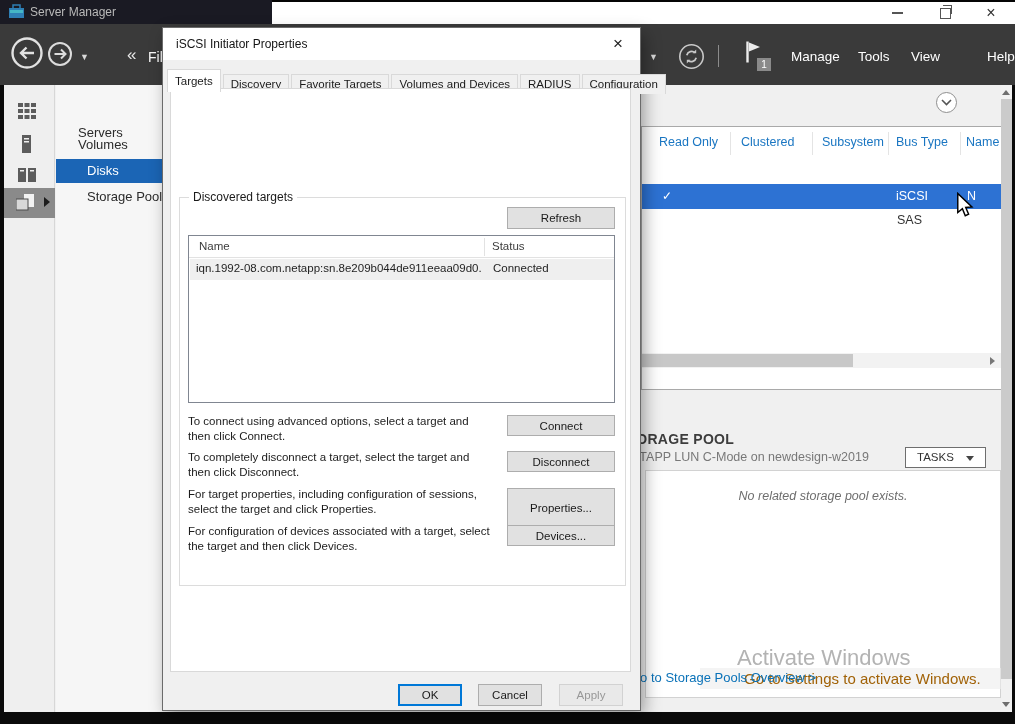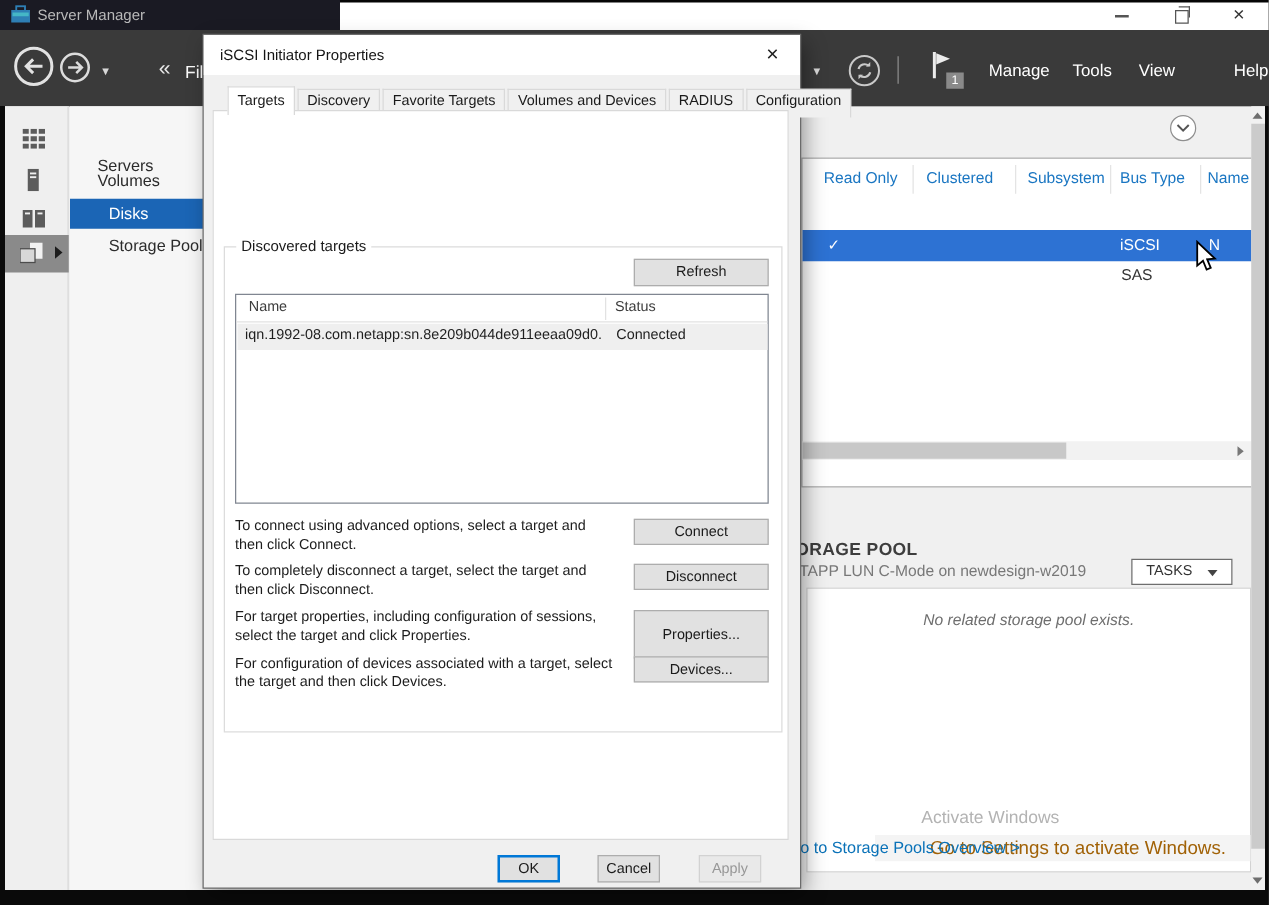--- a/index.html
+++ b/index.html
@@ -58,38 +58,38 @@
   .sp-sub{font-size:12.5px;color:#787878;white-space:nowrap}
   .tasks-btn{left:905px;top:447px;width:81px;height:21px;background:#fff;border:1px solid #6e6e6e;
              box-sizing:border-box;font-size:11.5px;color:#333}
   .tasks-btn span{position:absolute;left:11px;top:3px}
   .tri-d{position:absolute;width:0;height:0;border-top:5px solid #444;
          border-left:4px solid transparent;border-right:4px solid transparent}
   .sp-panel{left:645px;top:470px;width:356px;height:228px;background:#ffffff;border:1px solid #d2d2d2;box-sizing:border-box}
   .sp-msg{position:absolute;left:0;top:18px;width:100%;text-align:center;font-style:italic;
           font-size:12.5px;color:#6e6e6e}
   .sp-link{font-size:13px;color:#0a72b8;white-space:nowrap}
-  .wm1{font-size:14px;color:#b3b3b3;white-space:nowrap}
+  .wm1{font-size:22px;color:#b3b3b3;white-space:nowrap}
   .wm2{font-size:15px;color:#a16207;white-space:nowrap}
   .wm-band{left:700px;top:668px;width:312px;height:21px;background:#ececec;opacity:.6}
   
   .vscroll{left:1001px;top:85px;width:11px;height:627px;background:#f1f1f1}
   .vthumb{position:absolute;left:0;top:14px;width:11px;height:580px;background:#cbcbcb}
   .tri-u{position:absolute;width:0;height:0;border-bottom:5px solid #6e6e6e;
          border-left:4px solid transparent;border-right:4px solid transparent}
   .tri-dn{position:absolute;width:0;height:0;border-top:5px solid #6e6e6e;
           border-left:4px solid transparent;border-right:4px solid transparent}
   
   .dialog{left:163px;top:28px;width:477px;height:682px;background:#f0f0f0;z-index:10;
           box-shadow:0 0 0 1px #6b6b6b,4px 6px 16px rgba(0,0,0,.38)}
   .dlg-titlebar{position:absolute;left:0;top:0;width:100%;height:32px;background:#fff}
   .dlg-title{position:absolute;left:13px;top:9px;font-size:12px;color:#151515}
   .dlg-close{position:absolute;right:2px;top:1px;width:40px;height:29px;display:flex;
              align-items:center;justify-content:center;font-size:17px;color:#222}
-  .tabstrip{position:absolute;left:19px;top:41px;display:flex;}
+  .tabstrip{position:absolute;left:4px;top:41px;display:flex;align-items:flex-end}
   .tab{border:1px solid #d9d9d9;border-bottom:none;background:#f0f0f0;font-size:11.5px;color:#1a1a1a;
        padding:3px 7px 4px;margin-right:2px;position:relative;top:2px;white-space:nowrap}
   .tab.active{background:#fff;top:0;padding-top:5px;padding-bottom:5px;z-index:3}
   .page{position:absolute;left:7px;top:60px;width:461px;height:584px;background:#fff;
         border:1px solid #d9d9d9;box-sizing:border-box;z-index:2}
   .group{position:absolute;border:1px solid #dcdcdc}
   .group-label{position:absolute;top:-8px;left:9px;background:#fff;padding:0 4px;font-size:12px;color:#1a1a1a;white-space:nowrap}
   .dtext{position:absolute;font-size:11.5px;color:#1c1c1c;line-height:15px}
   .btn{position:absolute;background:#e1e1e1;border:1px solid #adadad;box-sizing:border-box;
        font-size:11.5px;color:#1a1a1a;display:flex;align-items:center;justify-content:center}
@@ -97,21 +97,21 @@
   .btn.default{border:2px solid #0078d7}
   .tinput{position:absolute;border:1px solid #0078d7;background:#fff;box-sizing:border-box;
           font-size:12px;padding:2px 4px;outline:none;font-family:"Liberation Sans",sans-serif}
   .caret-line{position:absolute;width:1px;height:14px;background:#111}
   .listbox{position:absolute;background:#fff;border:1px solid #808691;box-sizing:border-box}
   .lb-hdr{position:absolute;left:0;top:0;width:100%;height:22px;border-bottom:1px solid #e2e2e2;box-sizing:border-box}
   .lb-hdr span{position:absolute;top:4px;font-size:11.5px;color:#3c3c3c}
   .lb-vline{position:absolute;left:295px;top:2px;width:1px;height:18px;background:#e2e2e2}
   .lb-row{position:absolute;left:1px;top:23px;width:424px;height:21px;background:#efefef;font-size:11.5px;color:#1f1f1f}
   .lb-row span{position:absolute;top:3px;white-space:nowrap}
-  .footer-btn{width:50px;height:22px}
+  .footer-btn{width:64px;height:22px}
   .check{font-size:12px}
   svg{display:block}
 </style>
 </head>
 <body>
 
 <div class="abs tb-dark">
   <svg class="abs" style="left:8px;top:4px" width="17" height="15">
     <rect x="1" y="4" width="15" height="10" fill="#2e7fb5"></rect>
     <rect x="5" y="1" width="7" height="4" fill="none" stroke="#2e7fb5" stroke-width="1.5"></rect>

